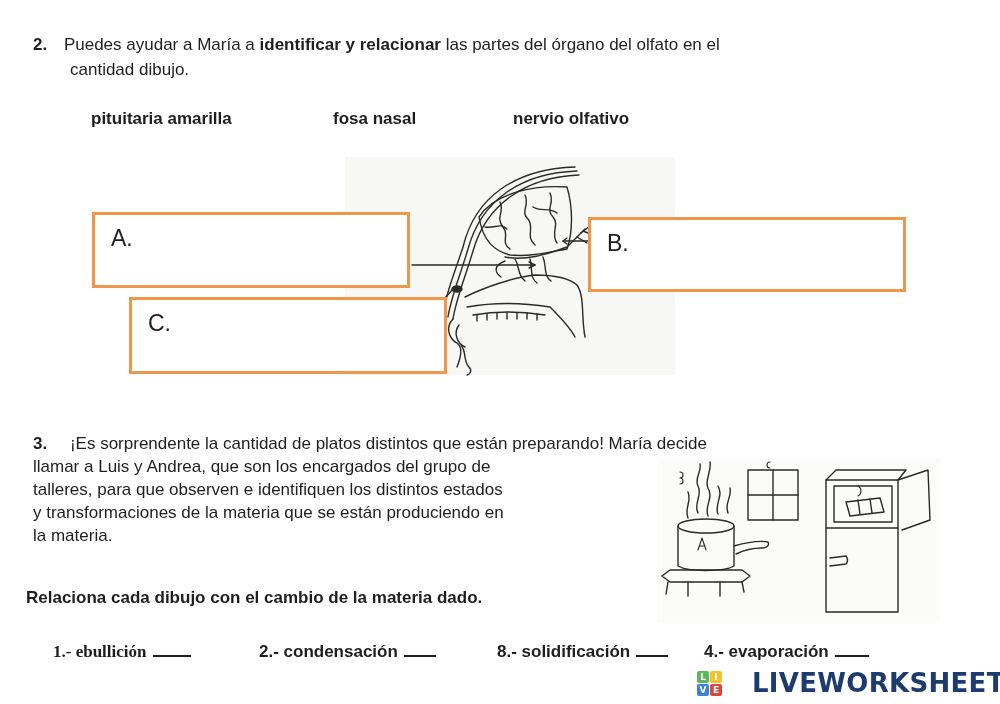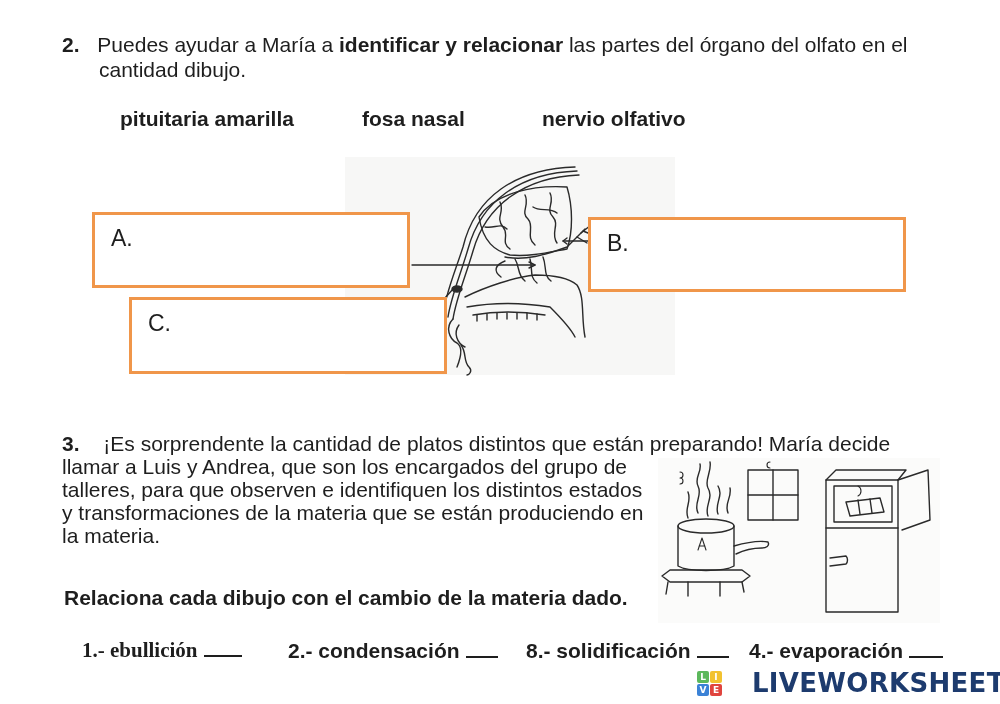--- a/index.html
+++ b/index.html
@@ -2,21 +2,21 @@
 <html><head>
   <meta charset="utf-8">
   <style>
     html, body { margin:0; padding:0; }
     body {
       width:1000px; height:704px; position:relative; overflow:hidden;
       background:#ffffff; color:#1e1e1e;
       font-family:"Liberation Sans", sans-serif;
     }
     .abs { position:absolute; }
-    .t { font-size:21px; line-height:23px; white-space:nowrap;margin-left:29px; }
+    .t { font-size:17px; line-height:23px; white-space:nowrap; }
     .b { font-weight:bold; }
     .q-num { font-weight:bold; }
     .answer-box {
       position:absolute; box-sizing:border-box;
       border:3px solid #f0964a; background:#ffffff;
     }
     .box-label {
       position:absolute; left:16px; top:10px;
       font-size:23px; color:#1e1e1e;
     }
@@ -146,32 +146,32 @@
 
 <div class="abs t" style="left:33px; top:432px;">
   <span class="q-num">3.</span>
   <span style="display:inline-block; width:18px;"></span><span>¡Es sorprendente la cantidad de platos distintos que están preparando! María decide</span>
 </div>
 <div class="abs t" style="left:33px; top:455px;">llamar a Luis y Andrea, que son los encargados del grupo de</div>
 <div class="abs t" style="left:33px; top:478px;">talleres, para que observen e identifiquen los distintos estados</div>
 <div class="abs t" style="left:33px; top:501px;">y transformaciones de la materia que se están produciendo en</div>
 <div class="abs t" style="left:33px; top:524px;">la materia.</div>
 
-<div class="abs t b" style="left:35px; top:586px;">Relaciona cada dibujo con el cambio de la materia dado.</div>
+<div class="abs t b" style="left:26px; top:586px;">Relaciona cada dibujo con el cambio de la materia dado.</div>
 
 <div class="abs t b" style="left:53px; top:639px;font-family:Liberation Serif, serif;">
   <span>1.- ebullición</span><span class="blank" style="width:38px;"></span>
 </div>
 <div class="abs t b" style="left:259px; top:639px;">
   <span>2.- condensación</span><span class="blank" style="width:32px;"></span>
 </div>
 <div class="abs t b" style="left:497px; top:639px;">
   <span>8.- solidificación</span><span class="blank" style="width:32px;"></span>
 </div>
-<div class="abs t b" style="left:720px; top:639px;">
+<div class="abs t b" style="left:704px; top:639px;">
   <span>4.- evaporación</span><span class="blank" style="width:34px;"></span>
 </div>
 
 <div class="logo">
   <div class="logo-icon">
     <span style="background:#5cb85c;">L</span>
     <span style="background:#f2c230;">I</span>
     <span style="background:#3b82d6;">V</span>
     <span style="background:#e0443e;">E</span>
   </div>

